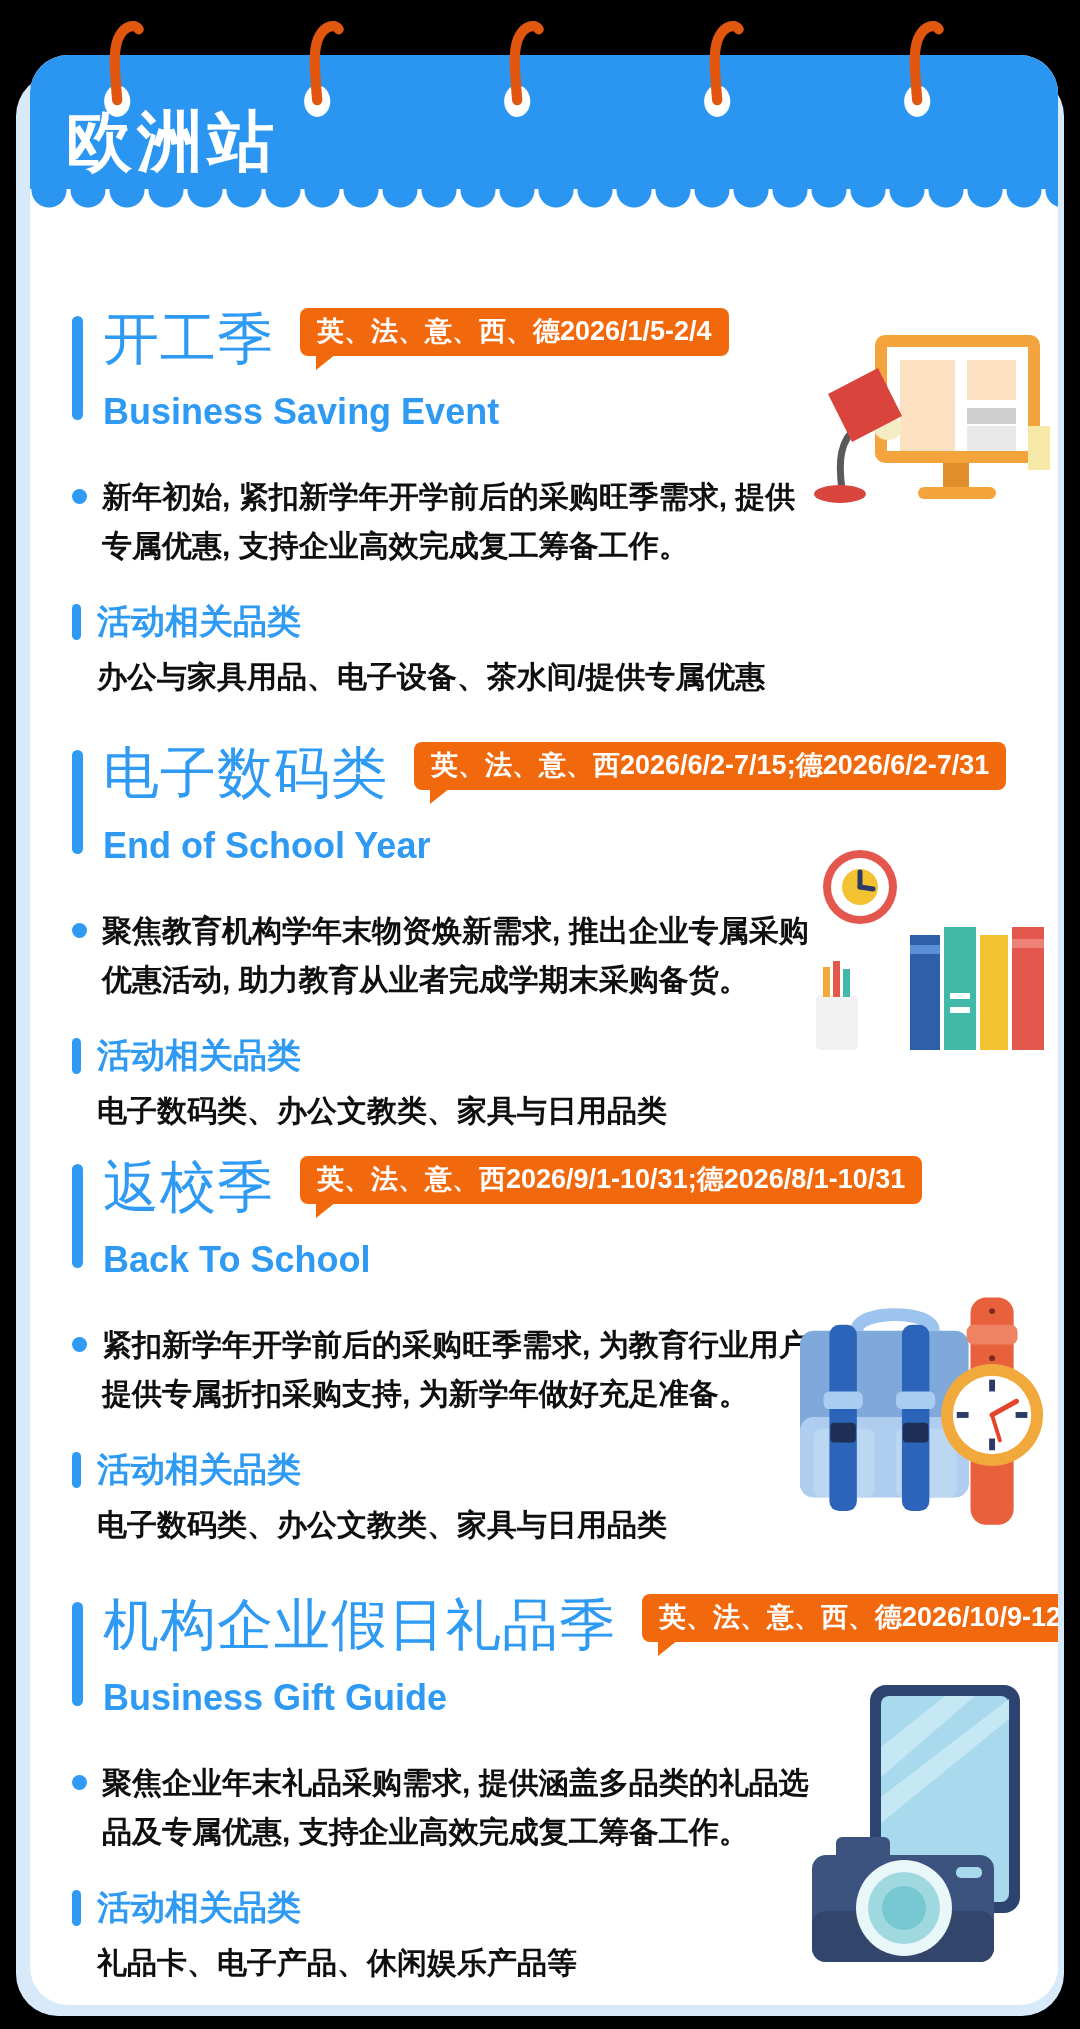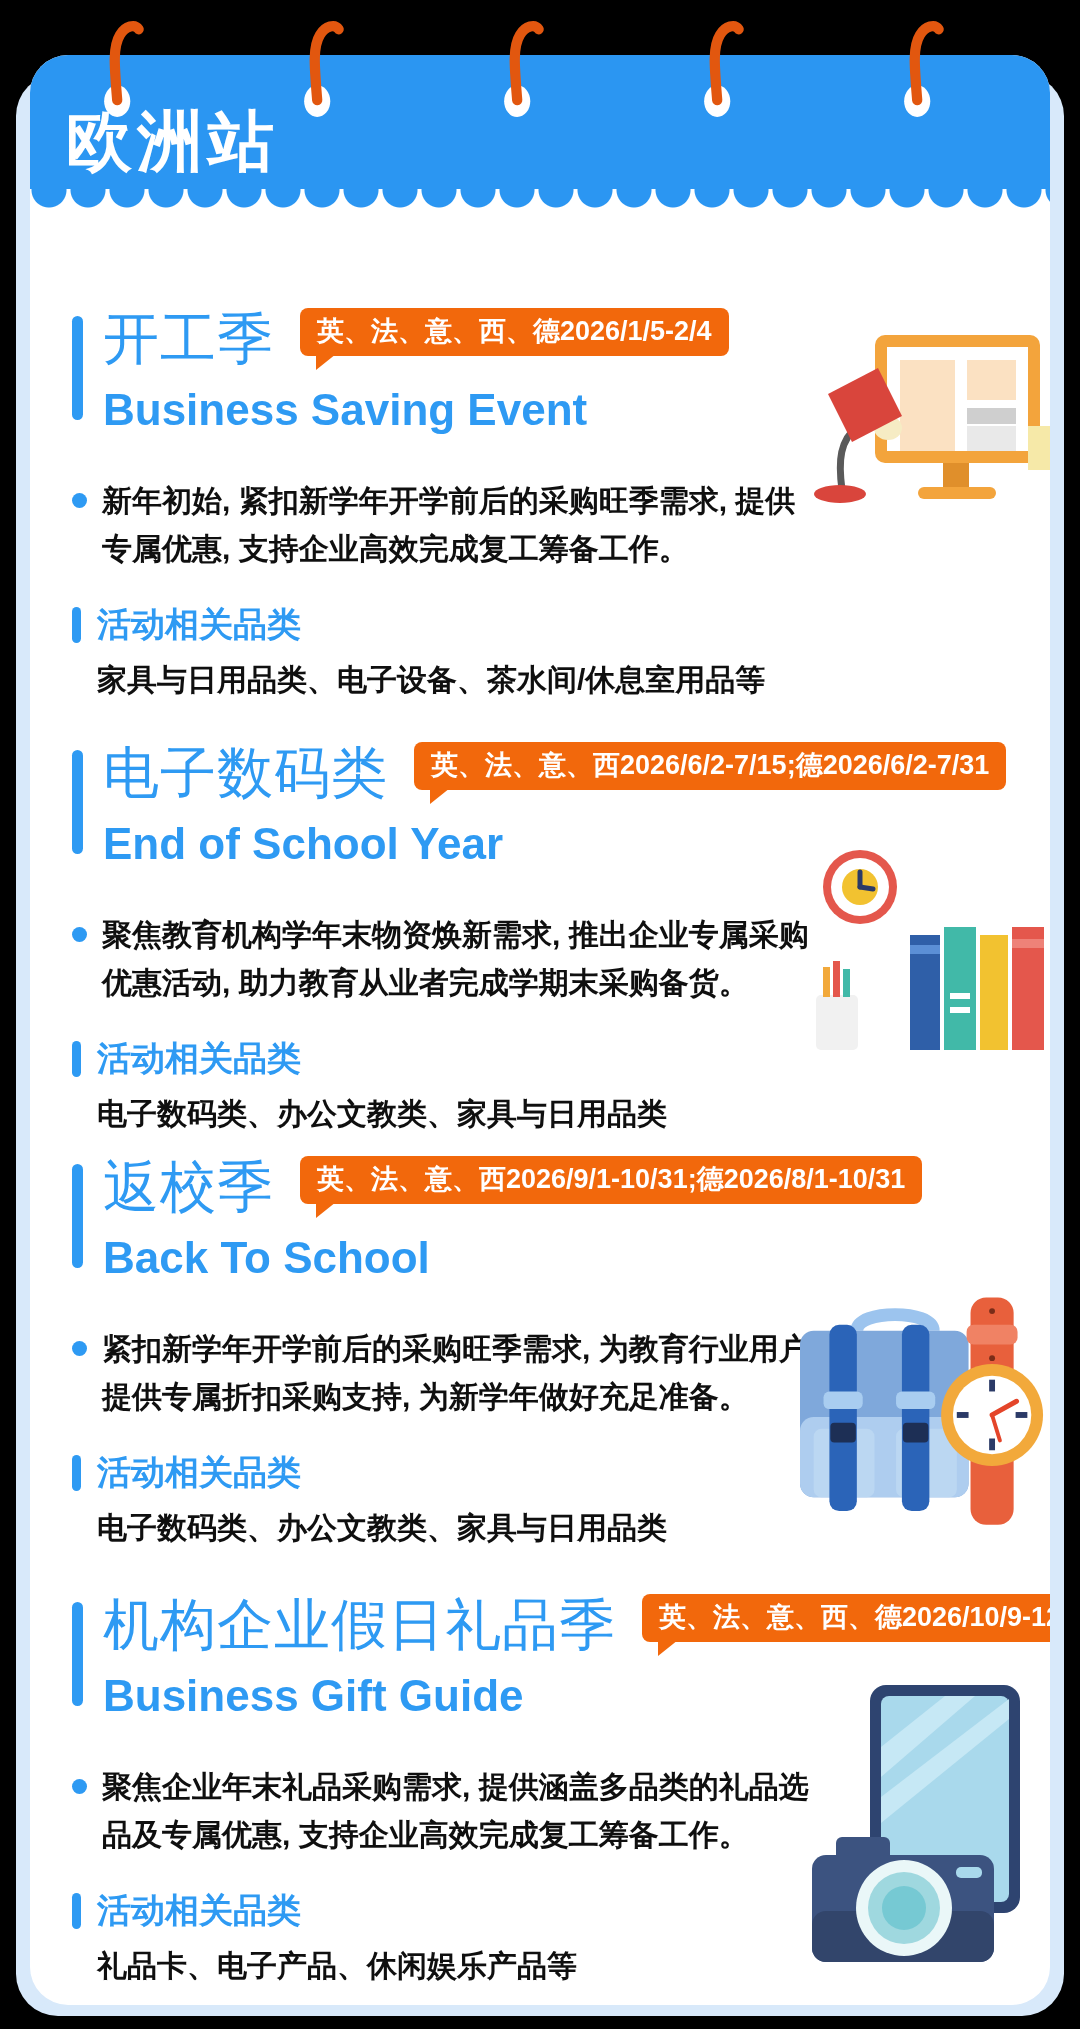--- a/index.html
+++ b/index.html
@@ -6,21 +6,21 @@
   body {
     width:1080px; height:2029px; position:relative; overflow:hidden;
     background:#000; font-family:"Liberation Sans", sans-serif;
   }
   .backing {
     position:absolute; left:16px; top:74px; width:1048px; height:1942px;
     border-radius:42px; background:#D8E9FA;
   }
   .card {
     position:absolute; left:30px; top:55px; width:1020px; height:1950px;
-    border-radius:38px; background:#fff; overflow:hidden;
+    border-radius:38px; background:#fff; overflow:hidden;padding-left:8px;
   }
   .header { position:absolute; top:0; left:0; width:100%; height:134px; background:#2B96F2; }
   .scallops {
     position:absolute; top:134px; left:0; width:100%; height:24px;
     background-image:radial-gradient(circle at 19px 1px, #2B96F2 17px, rgba(43,150,242,0) 18px);
     background-size:39px 24px; background-repeat:repeat-x;
   }
   .page-title {
     position:absolute; left:36px; top:50px; margin:0;
     font-size:66px; font-weight:900; color:#fff; letter-spacing:5px; line-height:1.1;
@@ -36,21 +36,21 @@
   .sec-title { display:inline-block; font-size:56px; font-weight:400; color:#2E9AF3; line-height:1.12; margin:0; letter-spacing:1px; }
   .badge {
     display:inline-block; position:relative; background:#F2680C; color:#fff;
     font-weight:700; font-size:27px; line-height:1.25; padding:7px 17px;
     border-radius:8px; margin-left:26px; vertical-align:18px;
   }
   .badge::after {
     content:""; position:absolute; left:16px; bottom:-14px; width:0; height:0;
     border-top:16px solid #F2680C; border-right:20px solid transparent;
   }
-  .sec-sub { font-size:44px; font-weight:700; color:#2E9AF3; line-height:1.2; margin-top:13px; }
+  .sec-sub { font-size:36px; font-weight:700; color:#2E9AF3; line-height:1.2; margin-top:19px; }
 
   .desc {
     position:relative; margin-top:40px; padding-left:30px; width:712px;
     font-size:30px; font-weight:700; color:#0F0F0F; line-height:1.63;
   }
   .bullet { position:absolute; left:0; top:16px; width:15px; height:15px; border-radius:50%; background:#2E9AF3; }
 
   .cat-label-row { display:flex; align-items:center; margin-top:28px; }
   .vbar-sm { width:9px; height:36px; border-radius:5px; background:#2E9AF3; margin-right:16px; }
   .cat-label { font-size:34px; font-weight:900; color:#2E9AF3; }
@@ -82,21 +82,21 @@
       </div>
     </div>
     <div class="desc">
       <span class="bullet"></span>
       <span>新年初始, 紧扣新学年开学前后的采购旺季需求, 提供专属优惠, 支持企业高效完成复工筹备工作。</span>
     </div>
     <div class="cat-label-row">
       <div class="vbar-sm"></div>
       <span class="cat-label">活动相关品类</span>
     </div>
-    <div class="cats">家具与日用品类、电子设备、茶水间/休息室用品等</div>
+    <div class="cats">办公与家具用品、电子设备、茶水间/提供专属优惠</div>
   </div>
 
   <div class="section s2">
     <div class="title-line">
       <div class="vbar"></div>
       <div>
         <span class="sec-title">电子数码类</span><span class="badge">英、法、意、西2026/6/2-7/15;德2026/6/2-7/31</span>
         <div class="sec-sub">End of School Year</div>
       </div>
     </div>

